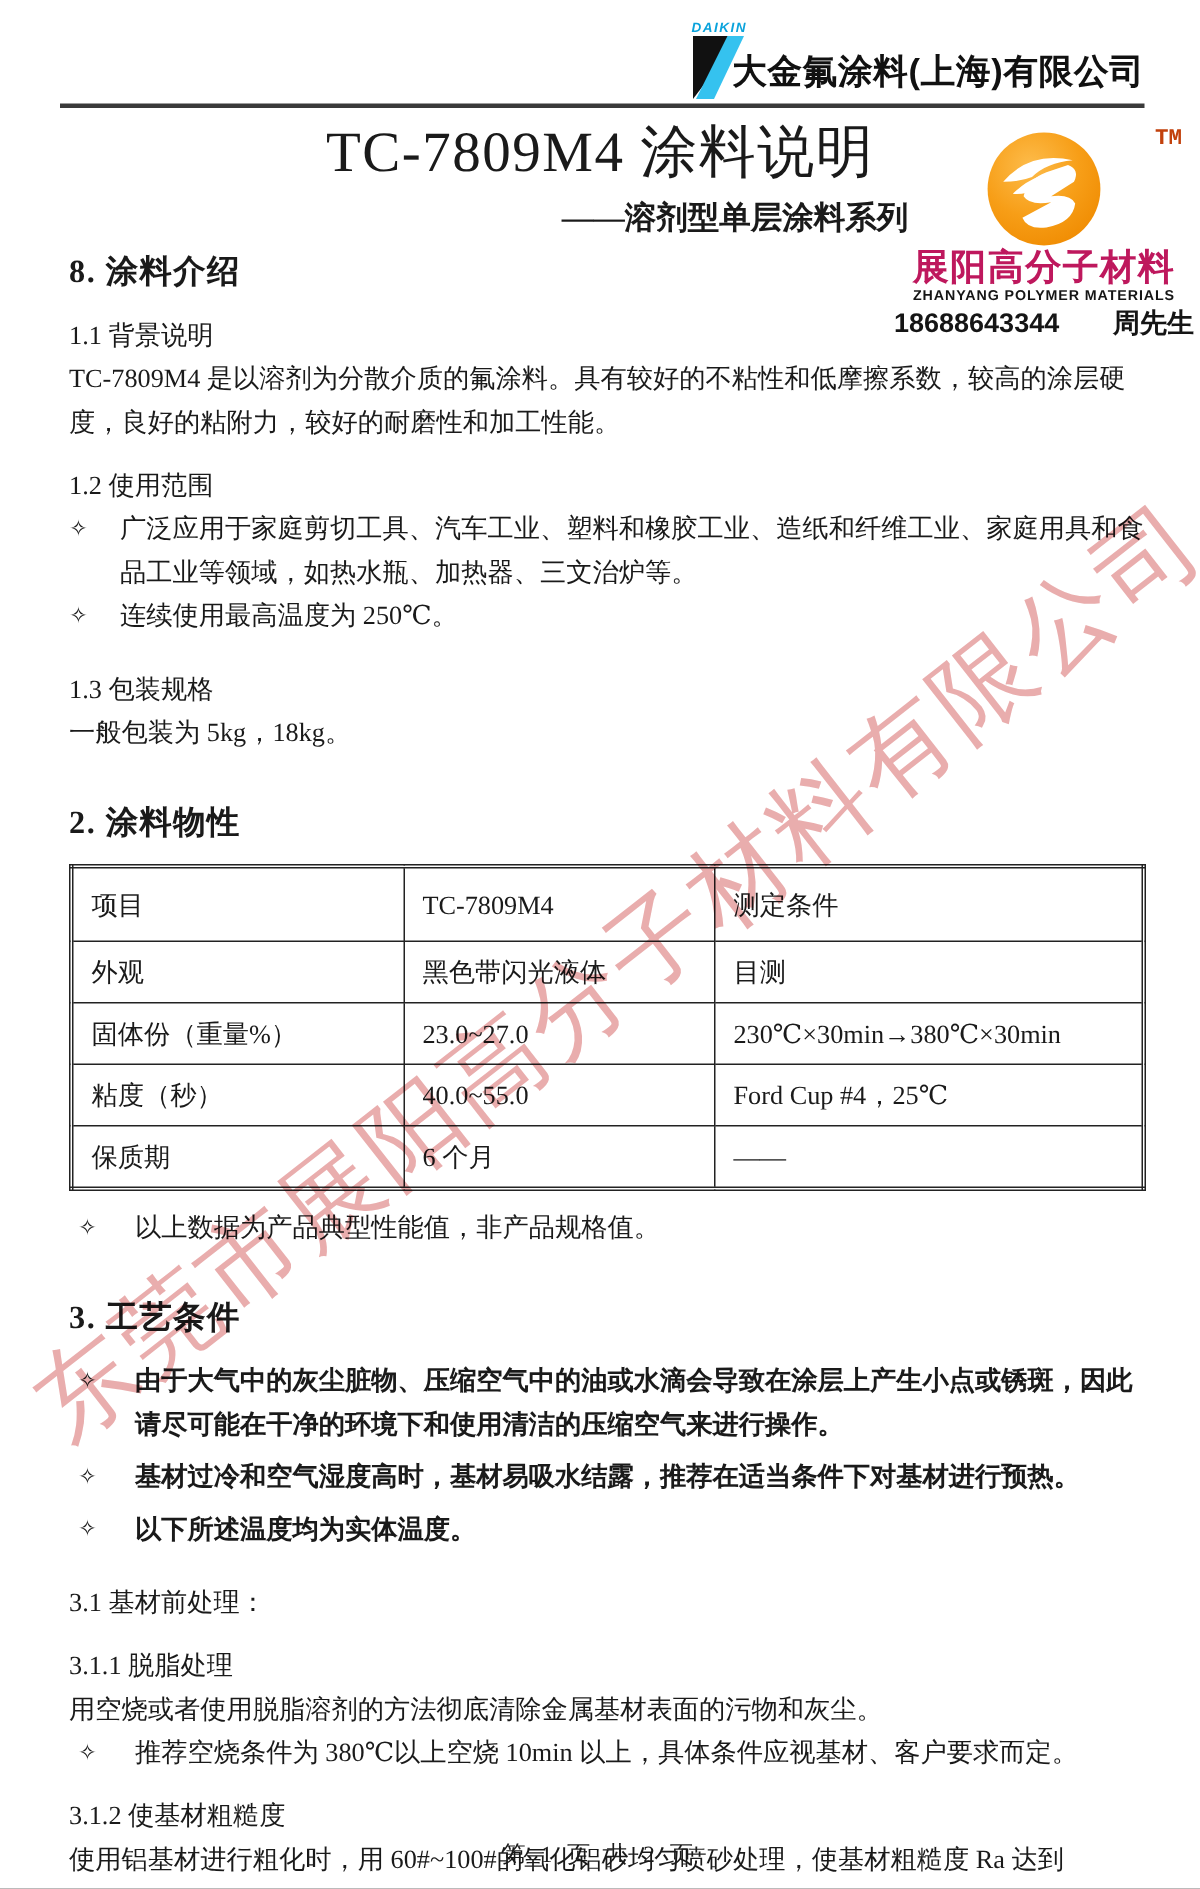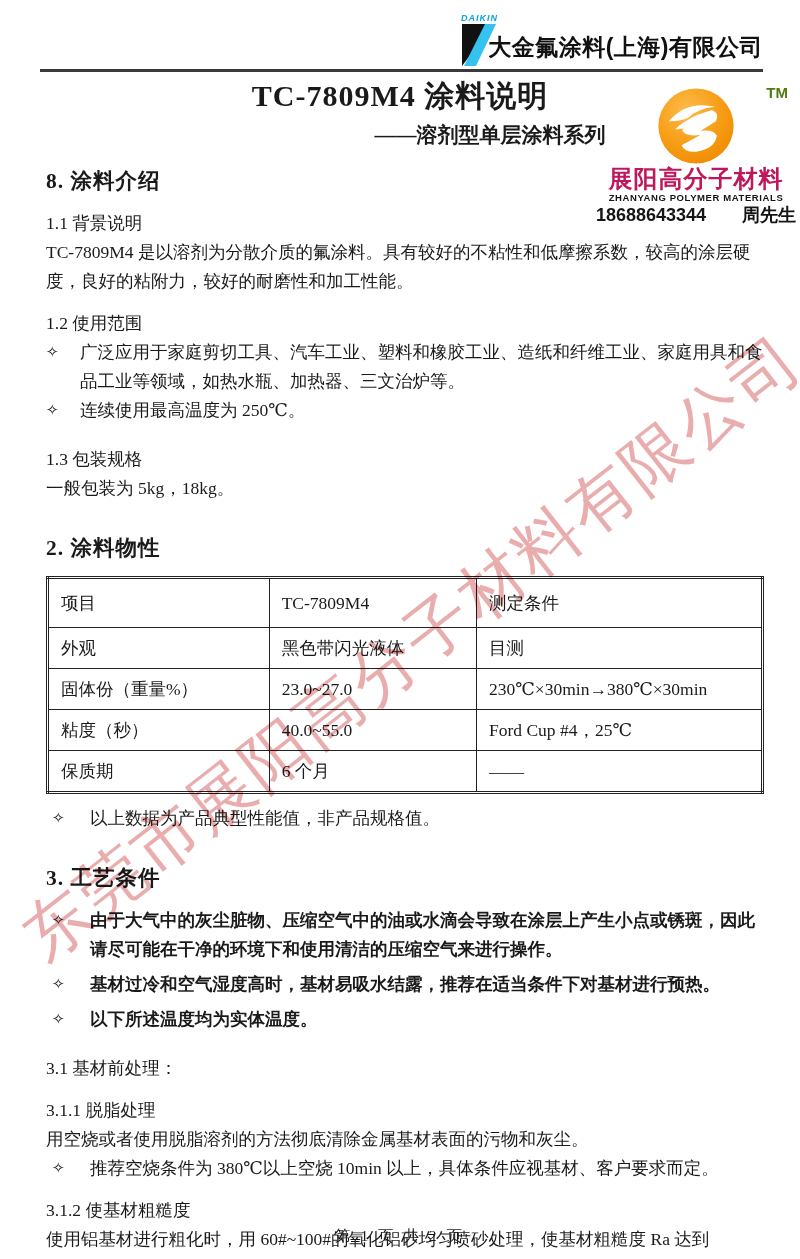--- a/index.html
+++ b/index.html
@@ -29,26 +29,26 @@
     font-size:9px; letter-spacing:1px; color:#0aa3dc; line-height:9px;
   }
   .daikin-mark { display:block; margin-top:1px; }
   .company-name {
     position:absolute; right:0; bottom:6px;
     font-family:"Liberation Sans","DejaVu Sans",sans-serif;
     font-weight:bold; font-size:23px; color:#111; letter-spacing:0.5px;
   }
   
   .title-wrap { position:absolute; top:76px; left:0; width:800px; text-align:center; }
-  .doc-title { margin:0; font-size:30px; font-weight:bold; letter-spacing:1px; }
+  .doc-title { margin:0; font-size:38px; font-weight:normal; letter-spacing:1px; }
   .doc-subtitle { margin:4px 0 0 180px; font-size:21px; font-weight:bold; text-align:center; }
   
   .supplier { position:absolute; top:80px; left:596px; width:200px; text-align:center; z-index:3; }
-  .tm { position:absolute; right:8px; top:4px; font-family:Liberation Sans, sans-serif;
-        font-weight:bold; font-size:15px; color:#4d7c0f; }
+  .tm { position:absolute; right:8px; top:4px; font-family:Liberation Mono, monospace;
+        font-weight:bold; font-size:15px; color:#c2410c; }
   .zlogo { display:block; margin:6px auto 0 auto; }
   .s-name { font-family:"Liberation Sans","DejaVu Sans",sans-serif; font-weight:bold;
             font-size:24px; letter-spacing:1px; color:#be185d; line-height:26px; }
   .s-en  { font-family:"Liberation Sans",sans-serif; font-weight:bold; font-size:9.5px;
            letter-spacing:0.6px; color:#151515; line-height:11px; }
   .s-row { font-family:"Liberation Sans",sans-serif; font-weight:bold; font-size:18px;
            color:#151515; line-height:24px; display:flex; justify-content:space-between; gap:22px; }
   
   .body { position:absolute; top:166px; left:46px; width:718px; z-index:2; }
   h2 { font-size:21.5px; font-weight:bold; margin:30px 0 14px 0; letter-spacing:1px; }

